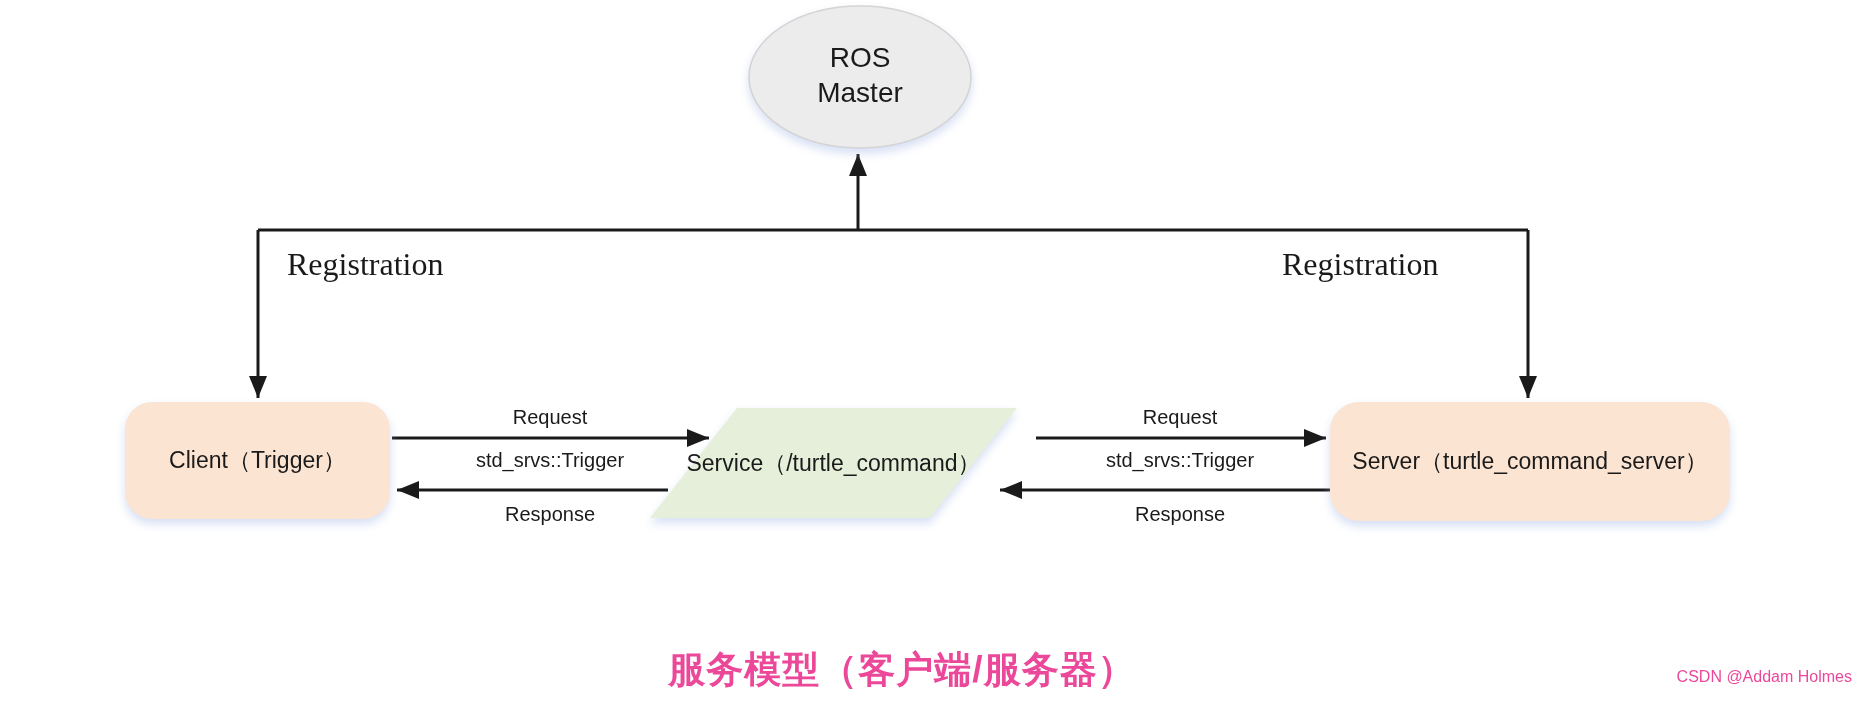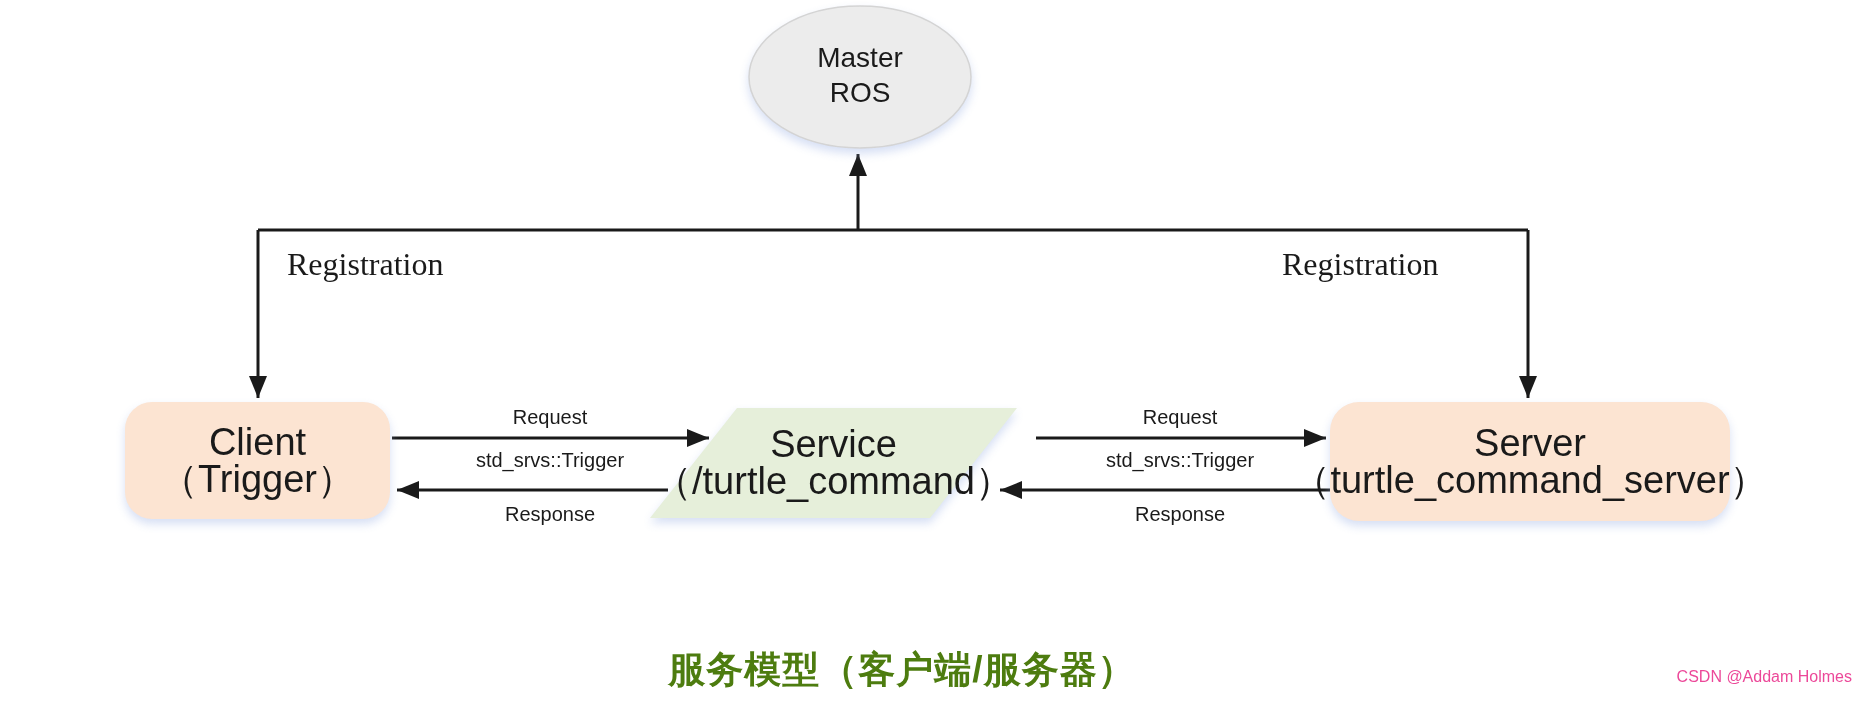--- a/index.html
+++ b/index.html
@@ -3,27 +3,27 @@
 <meta charset="utf-8">
 <style>
   html,body{margin:0;padding:0;background:#ffffff;}
   .canvas{
     position:relative;width:1864px;height:701px;background:#ffffff;
     font-family:"Liberation Sans", sans-serif;color:#1a1a1a;overflow:hidden;
   }
   svg.layer{position:absolute;left:0;top:0;}
   .shape{filter:drop-shadow(0 5px 5px rgba(165,185,230,0.45));}
   .lbl{position:absolute;text-align:center;white-space:nowrap;}
-  .node-lbl{display:flex;flex-direction:column;align-items:center;justify-content:center;
-    font-size:38px;line-height:37px;}
+  .node-lbl{display:flex;flex-direction:row;align-items:center;justify-content:center;
+    font-size:23px;line-height:37px;}
   .edge-lbl{font-size:20px;}
   .reg-lbl{font-size:32px;font-family:Liberation Serif, serif;}
   .ros-lbl{font-size:28px;line-height:35px;}
   .title{position:absolute;font-size:37px;font-weight:bold;text-align:center;
-    color:#4d7c0f;letter-spacing:1px;}
+    color:#ec4899;letter-spacing:1px;}
   .watermark{position:absolute;font-size:16px;color:#ec4899;}
 </style>
 </head>
 <body>
 
 <div class="canvas">
 
   <svg class="layer" width="1864" height="701" viewBox="0 0 1864 701">
     <defs>
       <marker id="arrow" markerUnits="userSpaceOnUse" markerWidth="24" markerHeight="20" refX="22" refY="9" orient="auto">
@@ -42,22 +42,22 @@
     <path d="M1036,438 H1326" fill="none" stroke="#1a1a1a" stroke-width="3" marker-end="url(#arrow)"></path>
     <path d="M1330,490 H1000" fill="none" stroke="#1a1a1a" stroke-width="3" marker-end="url(#arrow)"></path>
 
     <ellipse class="shape" cx="860" cy="77" rx="111" ry="71" fill="#ececec" stroke="#d4d4d4" stroke-width="1.5"></ellipse>
     <rect class="shape" x="125" y="402" width="265" height="117" rx="27" fill="#fce4d2"></rect>
     <polygon class="shape" points="737,408 1017,408 930,518 650,518" fill="#e6efda"></polygon>
     <rect class="shape" x="1330" y="402" width="400" height="119" rx="29" fill="#fce4d2"></rect>
   </svg>
 
   <div class="lbl ros-lbl" style="left:750px;top:40px;width:220px;">
+    <div>ROS</div>
     <div>Master</div>
-    <div>ROS</div>
   </div>
 
   <div class="lbl node-lbl" style="left:125px;top:402px;width:265px;height:117px;">
     <div>Client</div>
     <div>（Trigger）</div>
   </div>
 
   <div class="lbl node-lbl" style="left:1330px;top:402px;width:400px;height:119px;">
     <div>Server</div>
     <div>（turtle_command_server）</div>

